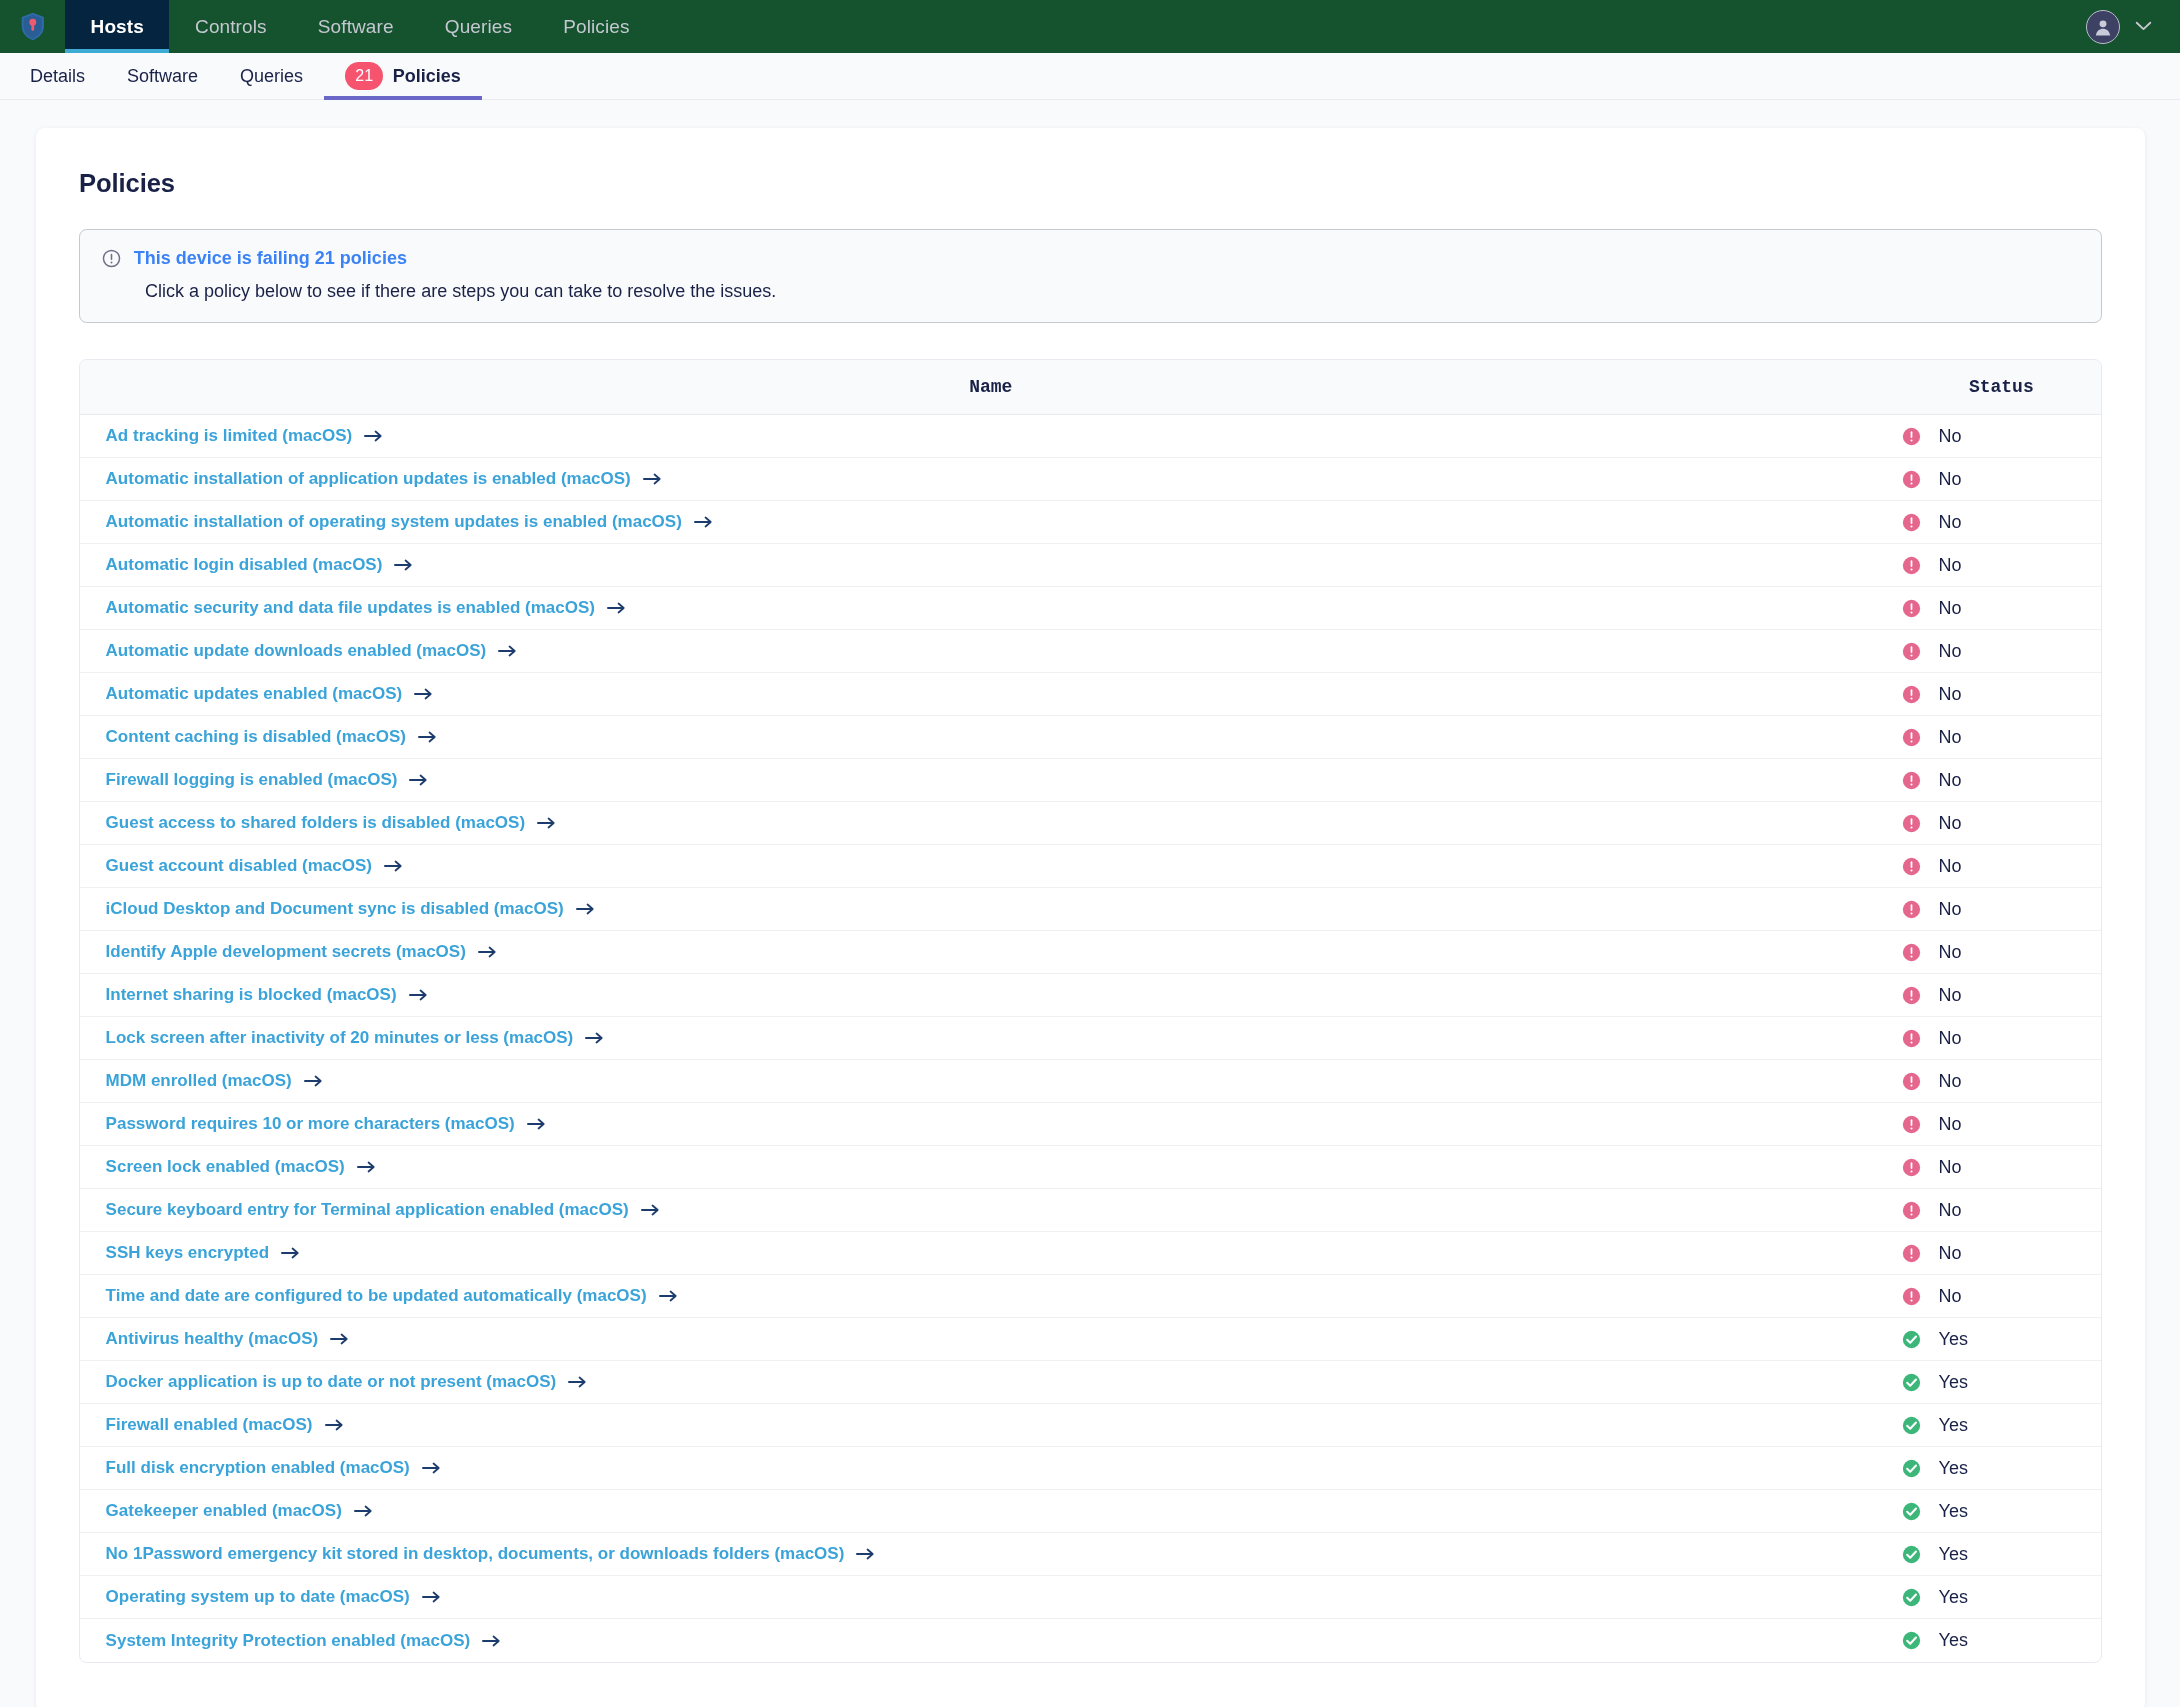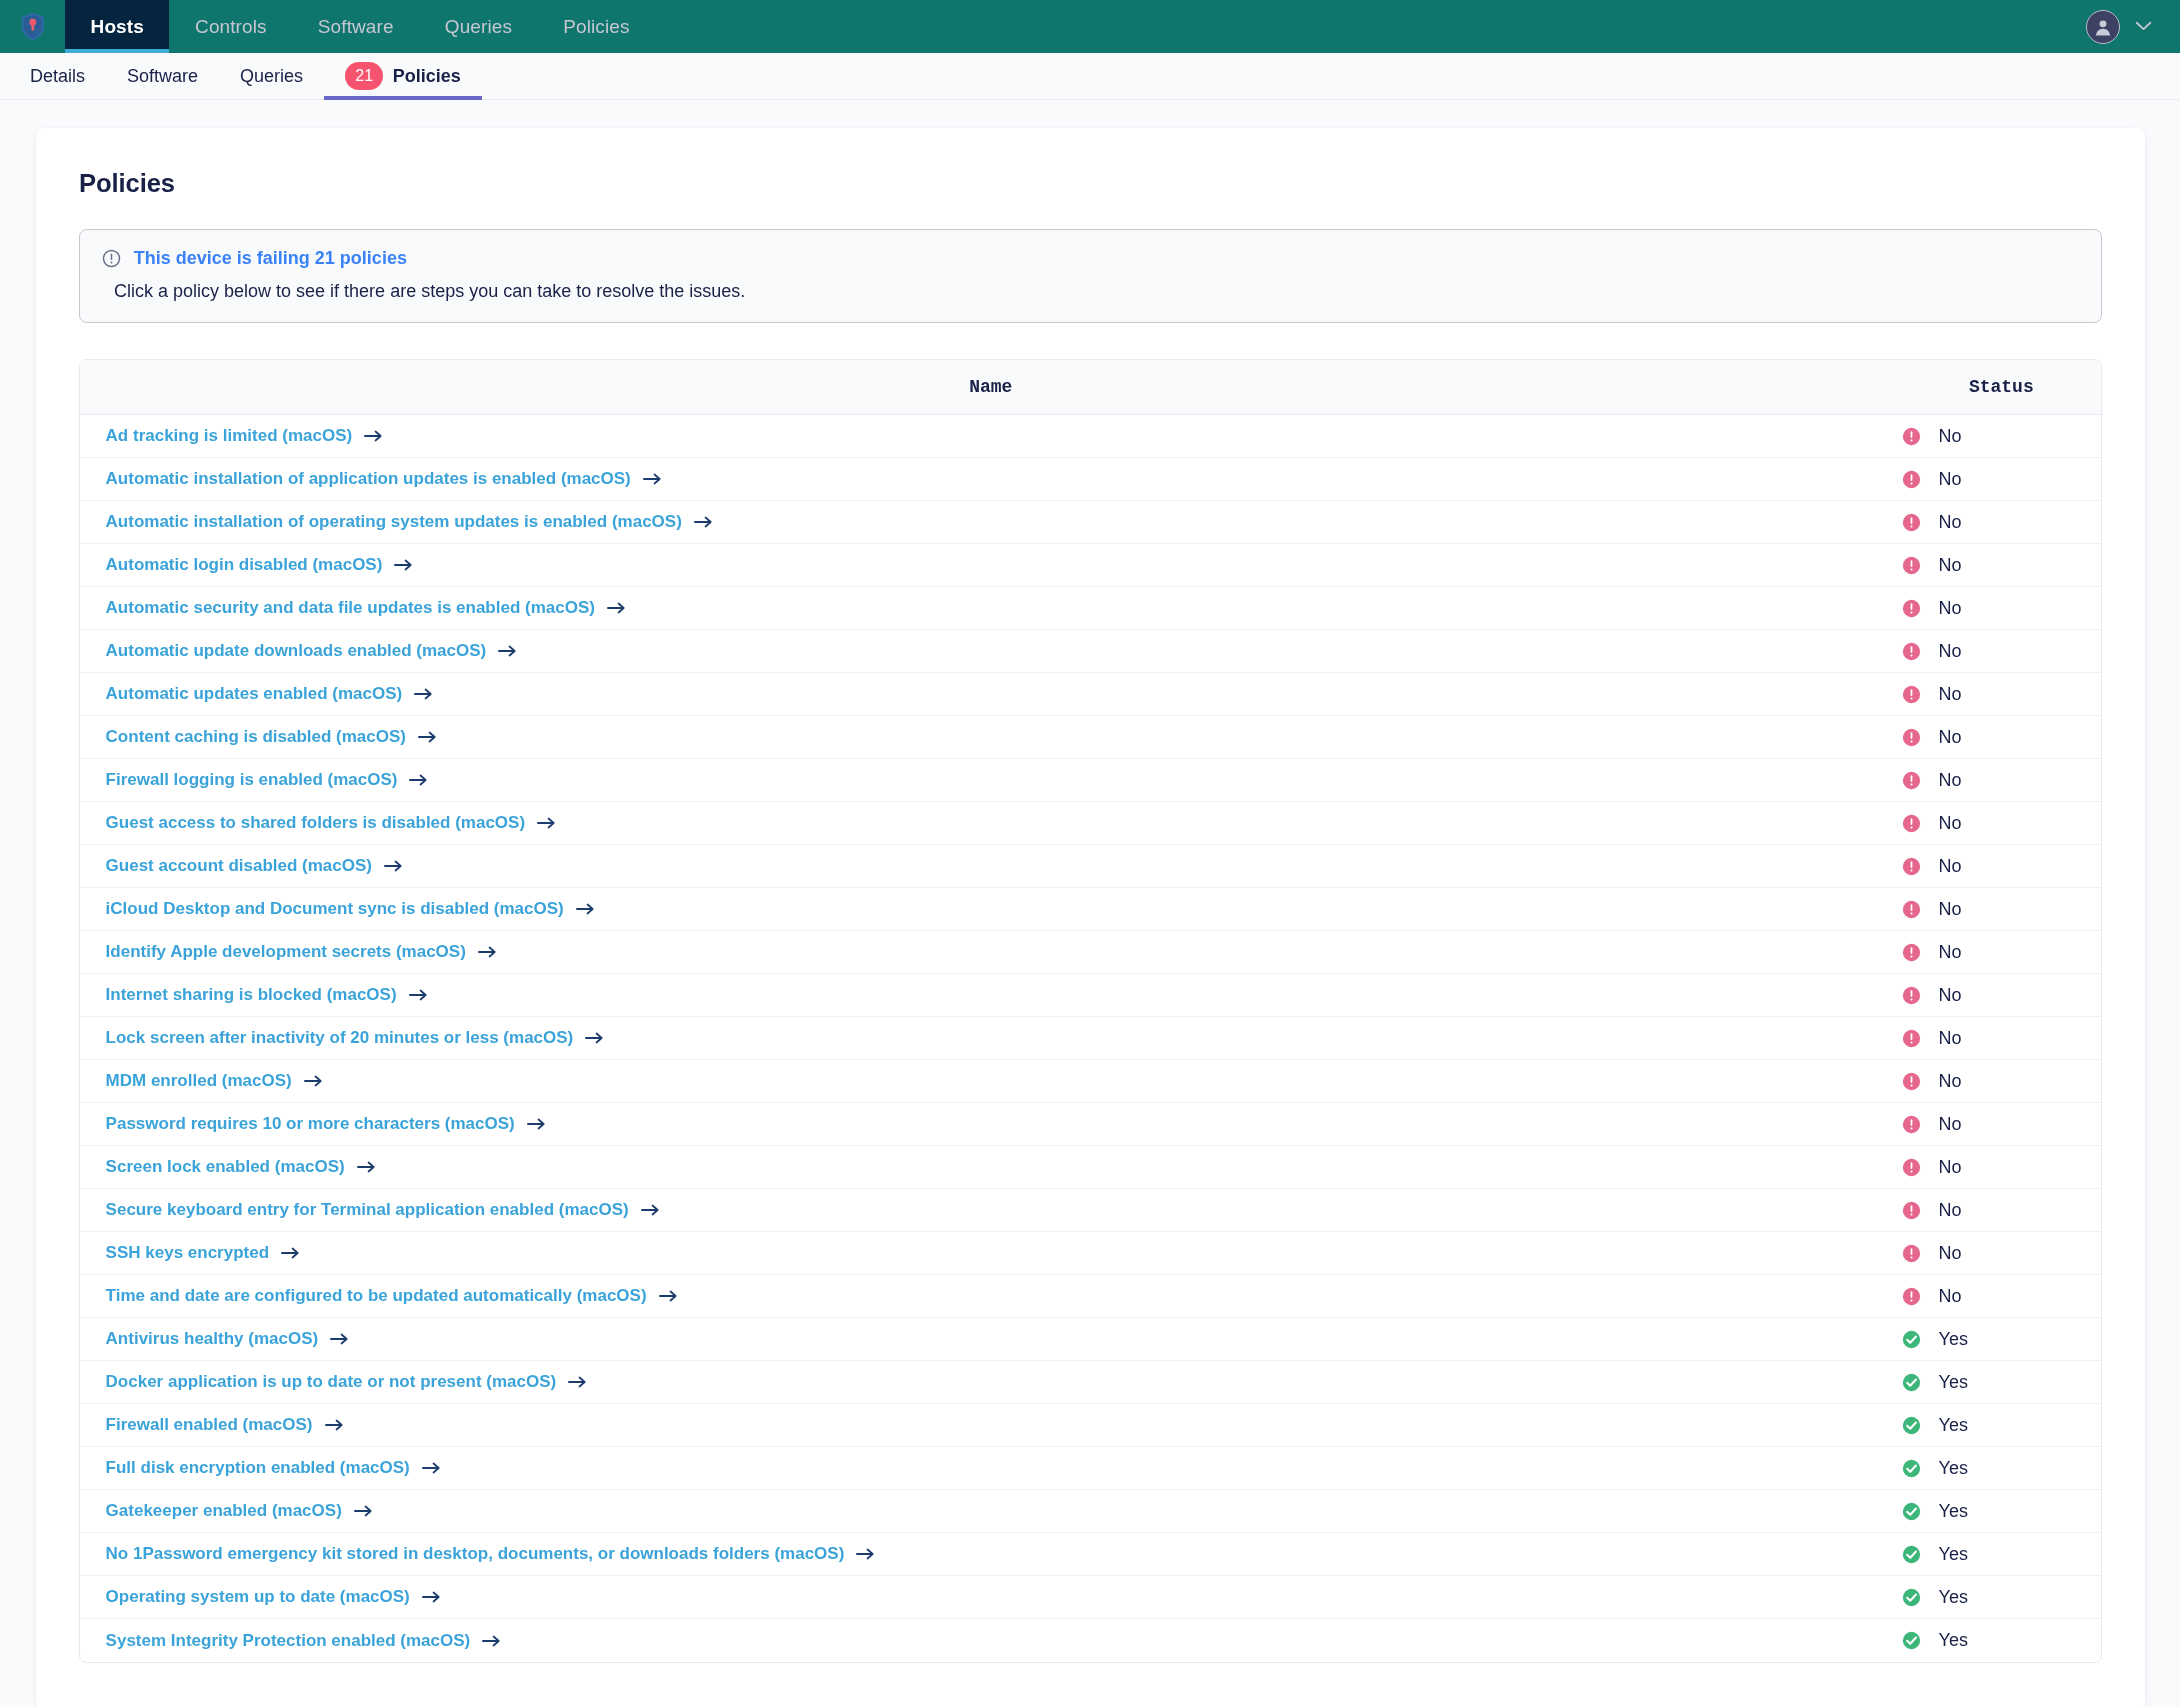--- a/index.html
+++ b/index.html
@@ -8,21 +8,21 @@
     width: 2181px;
     height: 1707px;
     background: #f9fafc;
     font-family: "Liberation Sans", sans-serif;
     -webkit-font-smoothing: antialiased;
   }
 
   
   .topnav {
     height: 53px;
-    background: #0f766e;
+    background: #14532d;
     display: flex;
     align-items: stretch;
     position: relative;
   }
   .logo-wrap {
     width: 65px;
     display: flex;
     align-items: center;
     justify-content: center;
     flex: 0 0 auto;
@@ -150,21 +150,21 @@
   }
   .banner-title {
     font-size: 18px;
     font-weight: bold;
     color: #3b82f6;
   }
   .banner-sub {
     font-size: 18px;
     color: #192147;
     margin-top: 12px;
-    margin-left: 12px;
+    margin-left: 43px;
   }
 
   
   .tablewrap {
     border: 0.9px solid #e8eaf0;
     border-radius: 7.7px;
     overflow: hidden;
   }
   table {
     width: 100%;

